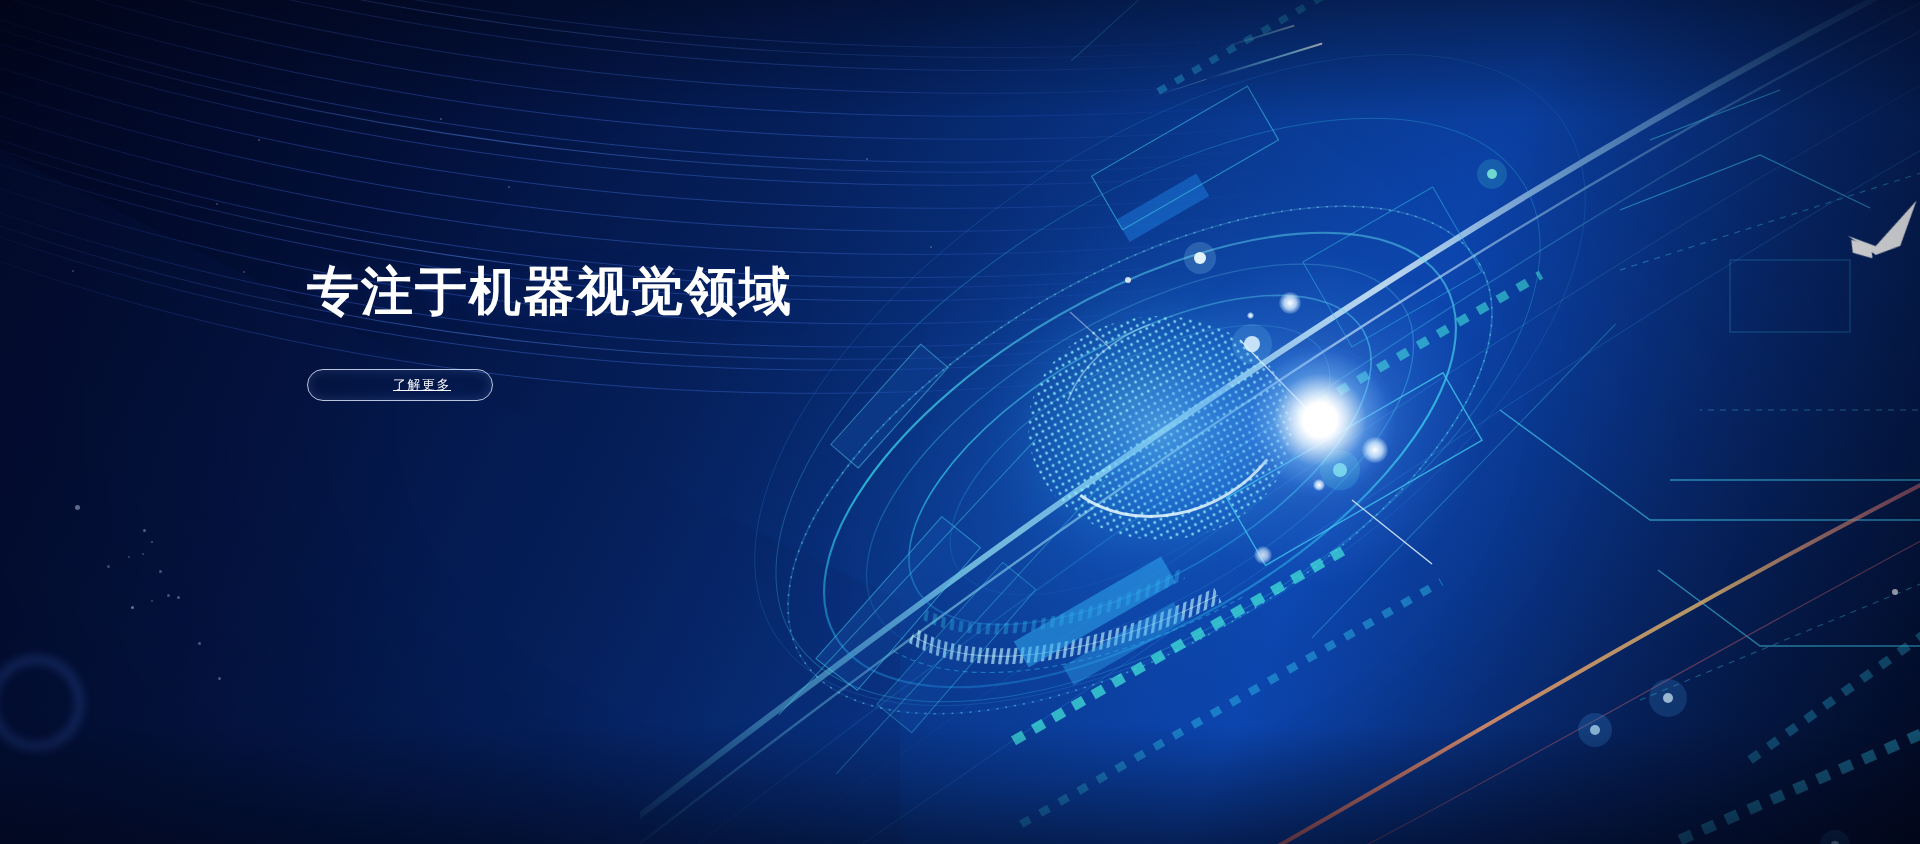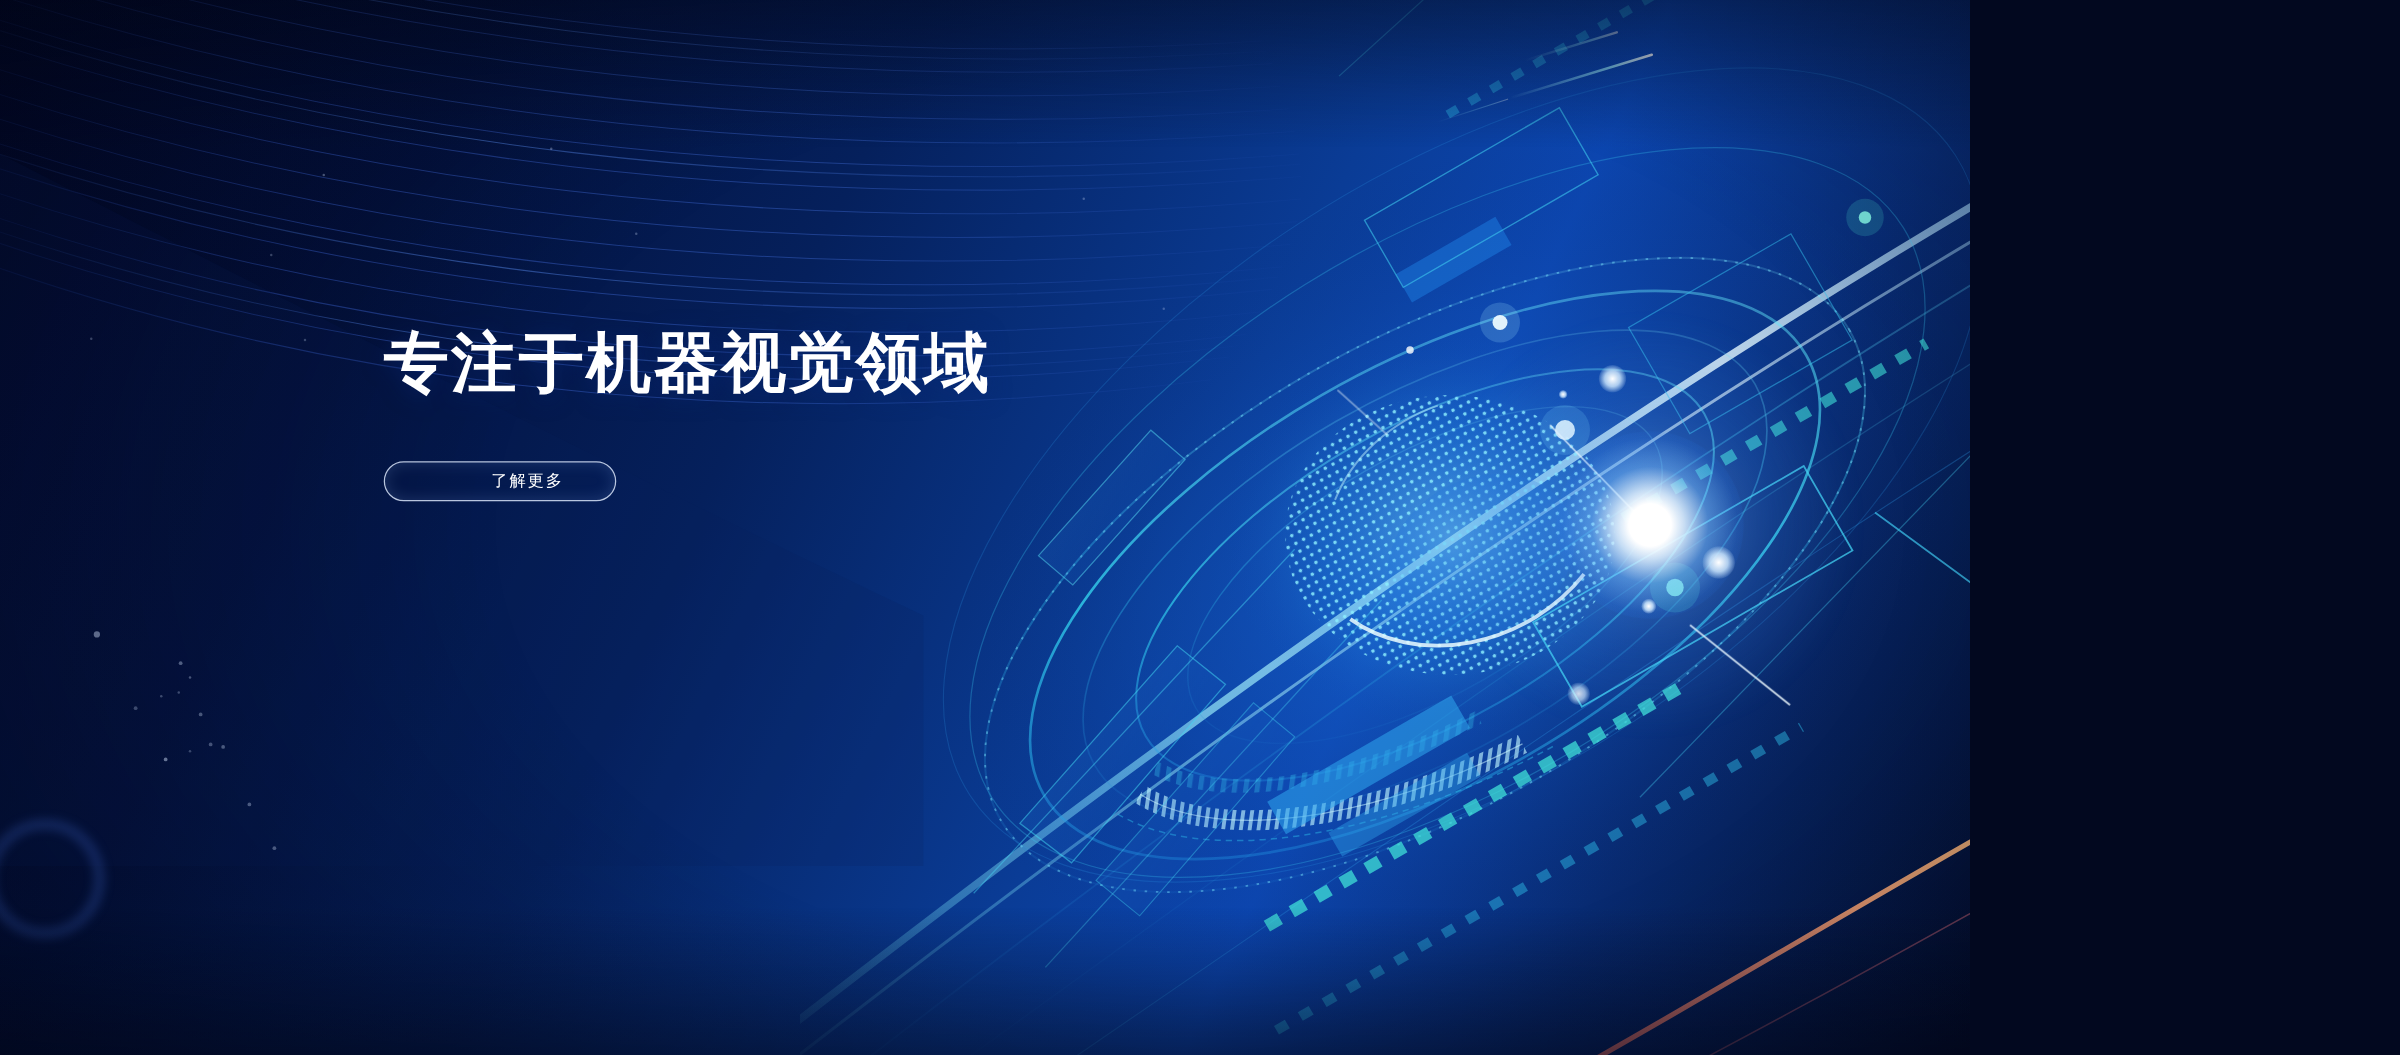--- a/index.html
+++ b/index.html
@@ -1,19 +1,19 @@
 <!DOCTYPE html>
 <html><head>
 <meta charset="utf-8">
 <style>
   html,body{margin:0;padding:0;background:#02081f;}
   body{width:1920px;height:844px;overflow:hidden;font-family:"Liberation Sans","DejaVu Sans",sans-serif;}
 
   #banner{
-    position:relative;width:1576px;height:844px;overflow:hidden;
+    position:relative;width:1920px;height:844px;overflow:hidden;
     background:
       radial-gradient(ellipse 900px 620px at 1180px 470px, rgba(30,96,220,0.55) 0%, rgba(14,52,150,0.28) 45%, rgba(4,14,60,0) 72%),
       radial-gradient(ellipse 1200px 900px at 1500px 430px, rgba(20,80,200,0.40) 0%, rgba(6,24,90,0.10) 55%, rgba(2,8,35,0) 80%),
       radial-gradient(ellipse 1100px 700px at 330px 430px, rgba(12,40,120,0.55) 0%, rgba(5,16,66,0.25) 50%, rgba(2,6,28,0) 78%),
       linear-gradient(118deg,#020726 0%,#04103c 22%,#072croot 0%,#061a57 42%,#0a3ea0 64%,#0b2f84 80%,#041233 100%);
   }
   
   #base{
     position:absolute;inset:0;
     background:linear-gradient(115deg,#020726 0%,#03113c 20%,#05205c 38%,#0a3c96 58%,#0c46b0 68%,#082a70 82%,#030c28 100%);
@@ -66,21 +66,21 @@
     margin:19px 0 0 2px;font-size:22px;color:#e6eefc;letter-spacing:2.5px;font-weight:normal;
     text-shadow:0 1px 10px rgba(8,30,100,.5);white-space:nowrap;
   }
   #cta{
     margin-top:49px;width:186px;height:32px;border:1px solid rgba(225,235,255,.82);
     border-radius:18px;background:transparent;color:#ffffff;font-size:13px;letter-spacing:1.5px;
     display:flex;align-items:center;justify-content:center;cursor:pointer;
     box-shadow:0 0 12px rgba(150,190,255,.18) inset;padding:0;
     font-family:"Liberation Sans","DejaVu Sans",sans-serif;
   }
-  #cta span{transform:translateX(22px);display:inline-block;}
+  #cta span{transform:translateX(22px);display:inline-block;text-decoration:underline;}
 
   
   .meteor{position:absolute;z-index:8;height:2px;border-radius:2px;
     background:linear-gradient(90deg, rgba(140,240,255,0) 0%, rgba(150,235,255,.85) 70%, #ffffff 100%);}
 </style>
 </head>
 <body>
 
 <div id="banner">
 

